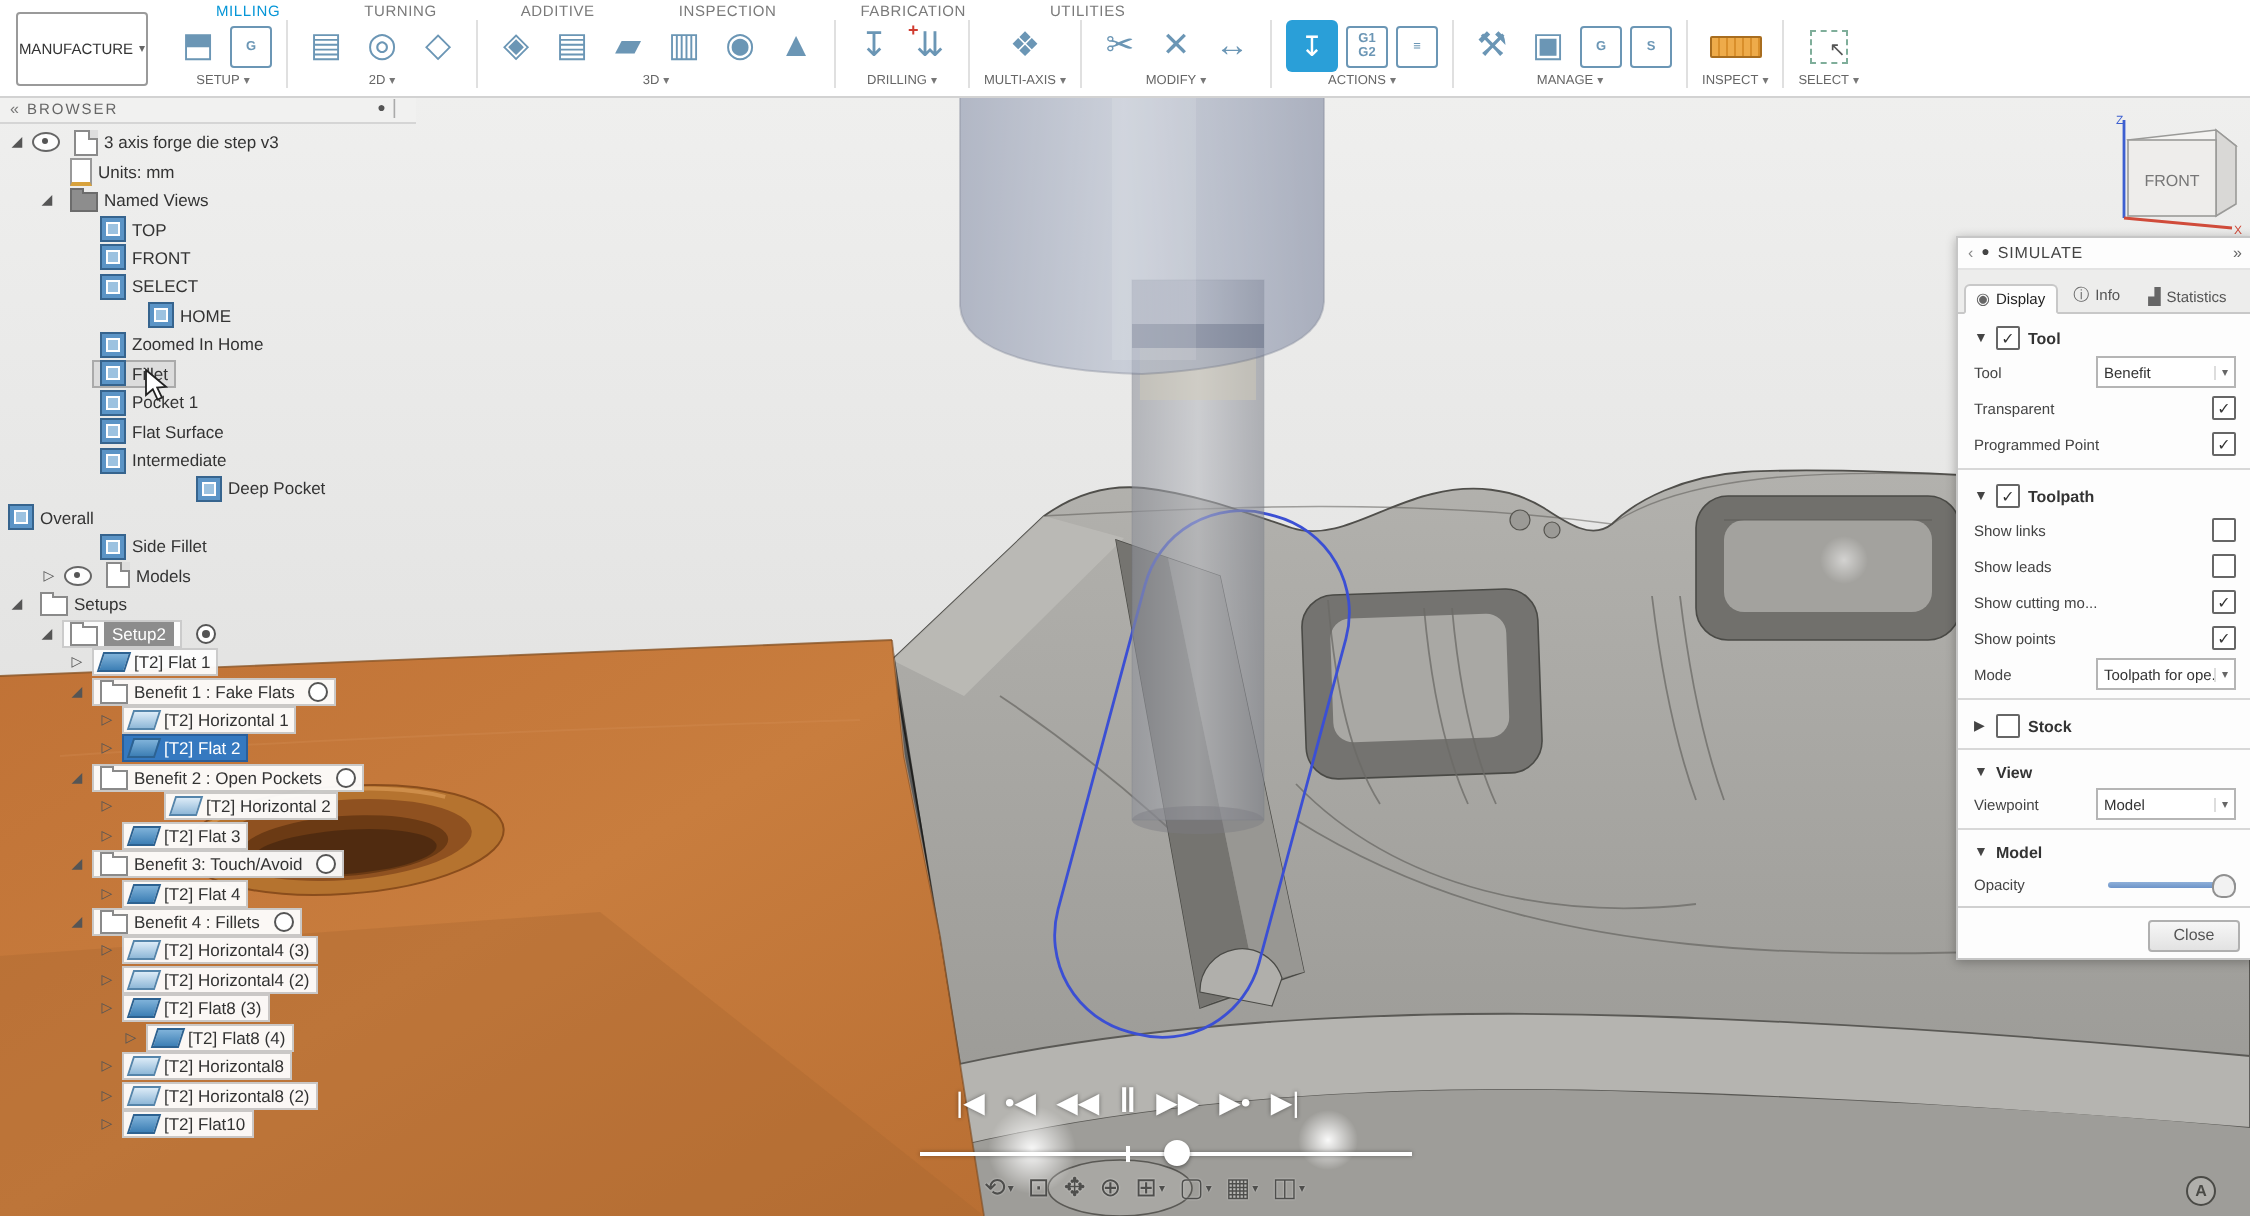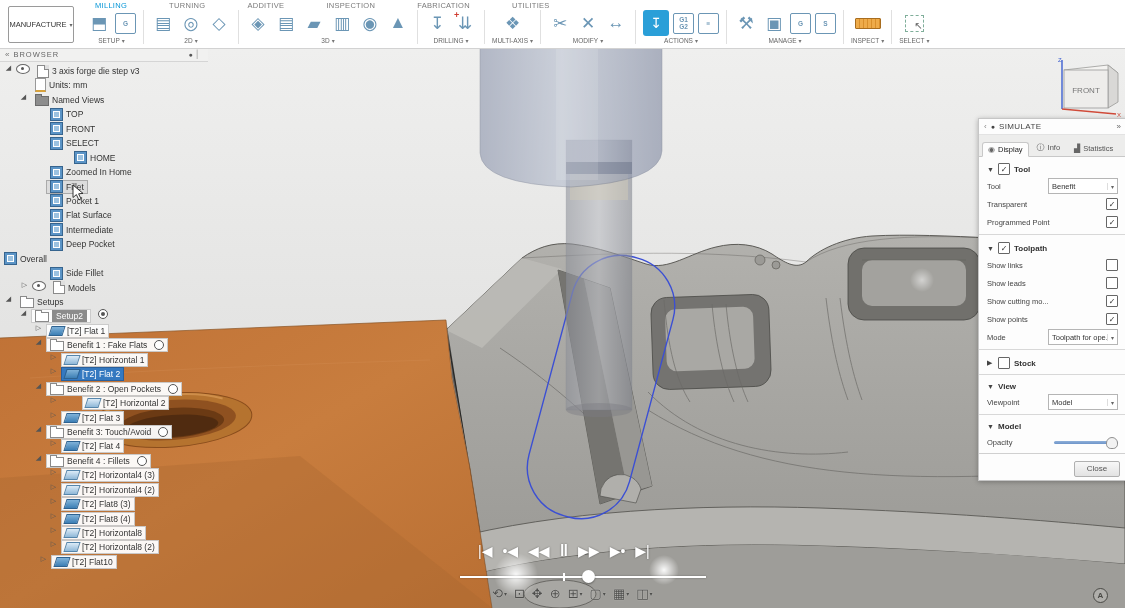--- a/index.html
+++ b/index.html
@@ -5,21 +5,21 @@
   html,body{margin:0;padding:0;}
   body{width:1125px;height:608px;position:relative;overflow:hidden;
        font-family:"Liberation Sans","DejaVu Sans",sans-serif;background:#e9e9e8;
        -webkit-font-smoothing:antialiased;}
   
   #toolbar{position:absolute;left:0;top:0;width:1125px;height:48px;background:#fff;
            border-bottom:1px solid #d2d2d2;z-index:40;}
   #manufacture-btn{position:absolute;left:8px;top:6px;width:64px;height:35px;border:1px solid #9a9a9a;
            border-radius:2px;font-size:7.5px;color:#333;display:flex;align-items:center;justify-content:center;
            gap:3px;background:#fff;cursor:default;}
-  #ribbon-tabs{position:absolute;left:95px;top:1px;display:flex;gap:42px;height:10px;}
+  #ribbon-tabs{position:absolute;left:108px;top:1px;display:flex;gap:42px;height:10px;}
   .rtab{font-size:7.5px;color:#7a7a7a;letter-spacing:.3px;white-space:nowrap;}
   .rtab.active{color:#0696d7;}
   #ribbon-groups{position:absolute;left:80px;top:10px;display:flex;align-items:flex-start;height:38px;}
   .rgroup{display:flex;flex-direction:column;align-items:center;padding:0 7px;border-right:1px solid #e0e0e0;}
   .rgroup:last-child{border-right:none;}
   .ricons{display:flex;align-items:center;gap:4px;height:26px;}
   .ric{width:24px;height:24px;display:flex;align-items:center;justify-content:center;
        font-size:17px;color:#6b96b5;position:relative;}
   .ric .badge-plus{position:absolute;top:-1px;left:1px;color:#d03c30;font-size:9px;font-weight:bold;}
   .ric-bluebox{background:#2a9fd8;border-radius:3px;color:#fff;font-size:14px;width:26px;height:26px;}
@@ -34,21 +34,21 @@
   .rlabel .caret{font-size:6px;color:#777;}
   
   #browser{position:absolute;left:0;top:48px;width:208px;z-index:30;}
   #browser-header{height:13px;background:#f1f1f0;border-bottom:1px solid #d5d5d5;display:flex;
       align-items:center;padding:0 5px;gap:4px;}
   #browser-header .chev{font-size:8px;color:#777;}
   #browser-title{font-size:7.5px;color:#666;letter-spacing:1px;flex:1;}
   #browser-header .hdr-dot{font-size:7px;color:#555;}
   #browser-header .hdr-bar{color:#aaa;font-size:8px;}
   #browser-tree{padding-top:2px;}
-  .trow{height:14.45px;display:flex;gap:3px;}
+  .trow{height:14.45px;display:flex;align-items:center;gap:3px;}
   .texp{width:9px;font-size:7px;color:#555;text-align:center;flex:none;}
   .teye{width:12px;height:8px;border:1px solid #666;border-radius:50%;position:relative;flex:none;background:#fdfdfd;}
   .teye:after{content:"";position:absolute;left:4px;top:2px;width:3px;height:3px;border-radius:50%;background:#555;}
   .tchip{display:flex;align-items:center;gap:3px;background:rgba(253,253,253,.96);
       border:1px solid rgba(90,90,90,.30);padding:0 3px;height:12px;font-size:8.5px;color:#333;white-space:nowrap;}
   .nochip{border-color:transparent;background:transparent;}
   .trow.hover .tchip{background:#dcdcdc;border-color:#aaa;}
   .trow.selected .tchip{background:#3579c0;border-color:#2a5f9b;color:#fff;}
   .trow.setupsel .tlabel{background:#8c8c8c;color:#fff;padding:0 4px;height:12px;line-height:12px;}
   .tlabel{line-height:12px;}
@@ -404,21 +404,21 @@
           <span class="tic tic-view"></span>
           <span class="tlabel">Flat Surface</span>
         </span>
       </div>
       <div class="trow" style="padding-left: 46px;">
         <span class="tchip nochip">
           <span class="tic tic-view"></span>
           <span class="tlabel">Intermediate</span>
         </span>
       </div>
-      <div class="trow" style="padding-left: 46px;">
+      <div class="trow" style="padding-left: 46px; margin-left: 48px;">
         <span class="tchip nochip">
           <span class="tic tic-view"></span>
           <span class="tlabel">Deep Pocket</span>
         </span>
       </div>
       <div class="trow" style="">
         <span class="tchip nochip">
           <span class="tic tic-view"></span>
           <span class="tlabel">Overall</span>
         </span>
@@ -540,42 +540,42 @@
           <span class="tlabel">[T2] Horizontal4 (2)</span>
         </span>
       </div>
       <div class="trow" style="padding-left: 49px;">
         <span class="texp">▷</span>
         <span class="tchip">
           <span class="tic tic-op-flat"></span>
           <span class="tlabel">[T2] Flat8 (3)</span>
         </span>
       </div>
-      <div class="trow" style="padding-left: 49px;">
+      <div class="trow" style="padding-left: 49px; margin-left: 12px;">
         <span class="texp">▷</span>
         <span class="tchip">
           <span class="tic tic-op-flat"></span>
           <span class="tlabel">[T2] Flat8 (4)</span>
         </span>
       </div>
       <div class="trow" style="padding-left: 49px;">
         <span class="texp">▷</span>
         <span class="tchip">
           <span class="tic tic-op-h"></span>
           <span class="tlabel">[T2] Horizontal8</span>
         </span>
       </div>
       <div class="trow" style="padding-left: 49px;">
         <span class="texp">▷</span>
         <span class="tchip">
           <span class="tic tic-op-h"></span>
           <span class="tlabel">[T2] Horizontal8 (2)</span>
         </span>
       </div>
-      <div class="trow" style="padding-left: 39px;">
+      <div class="trow" style="padding-left: 49px;">
         <span class="texp">▷</span>
         <span class="tchip">
           <span class="tic tic-op-flat"></span>
           <span class="tlabel">[T2] Flat10</span>
         </span>
       </div>
     </div>
 </div>
 
 <div id="viewcube">

